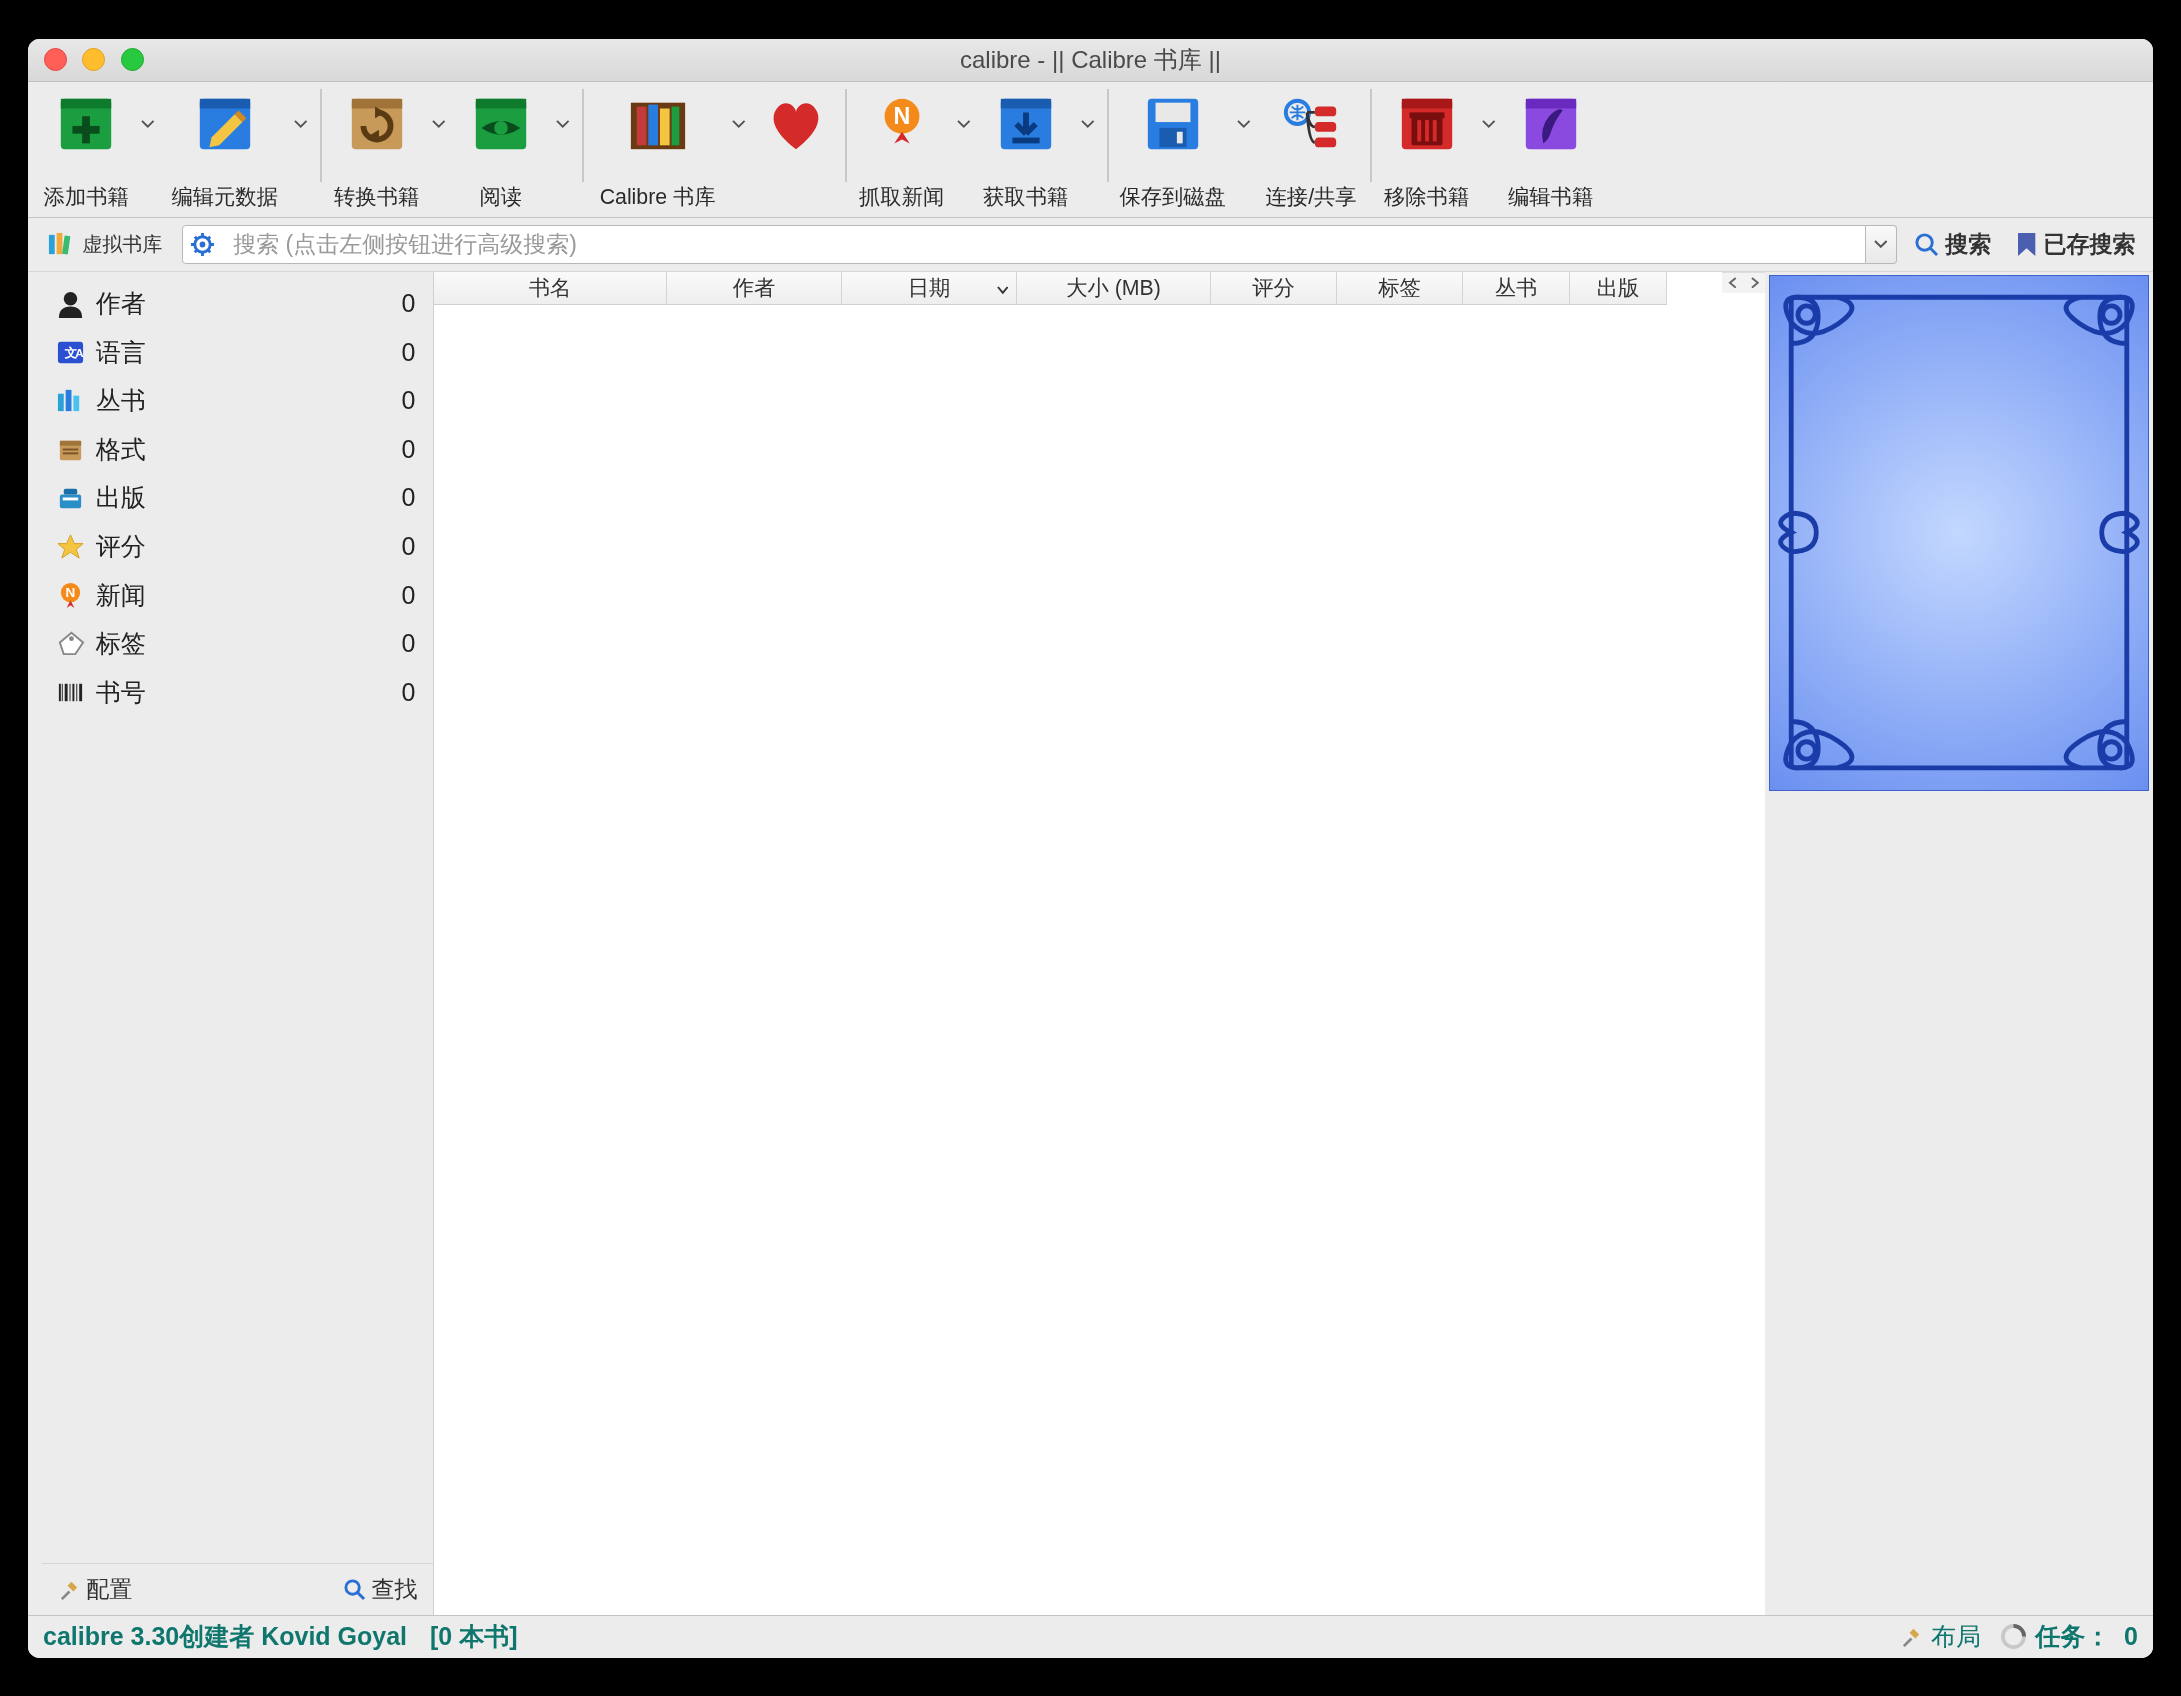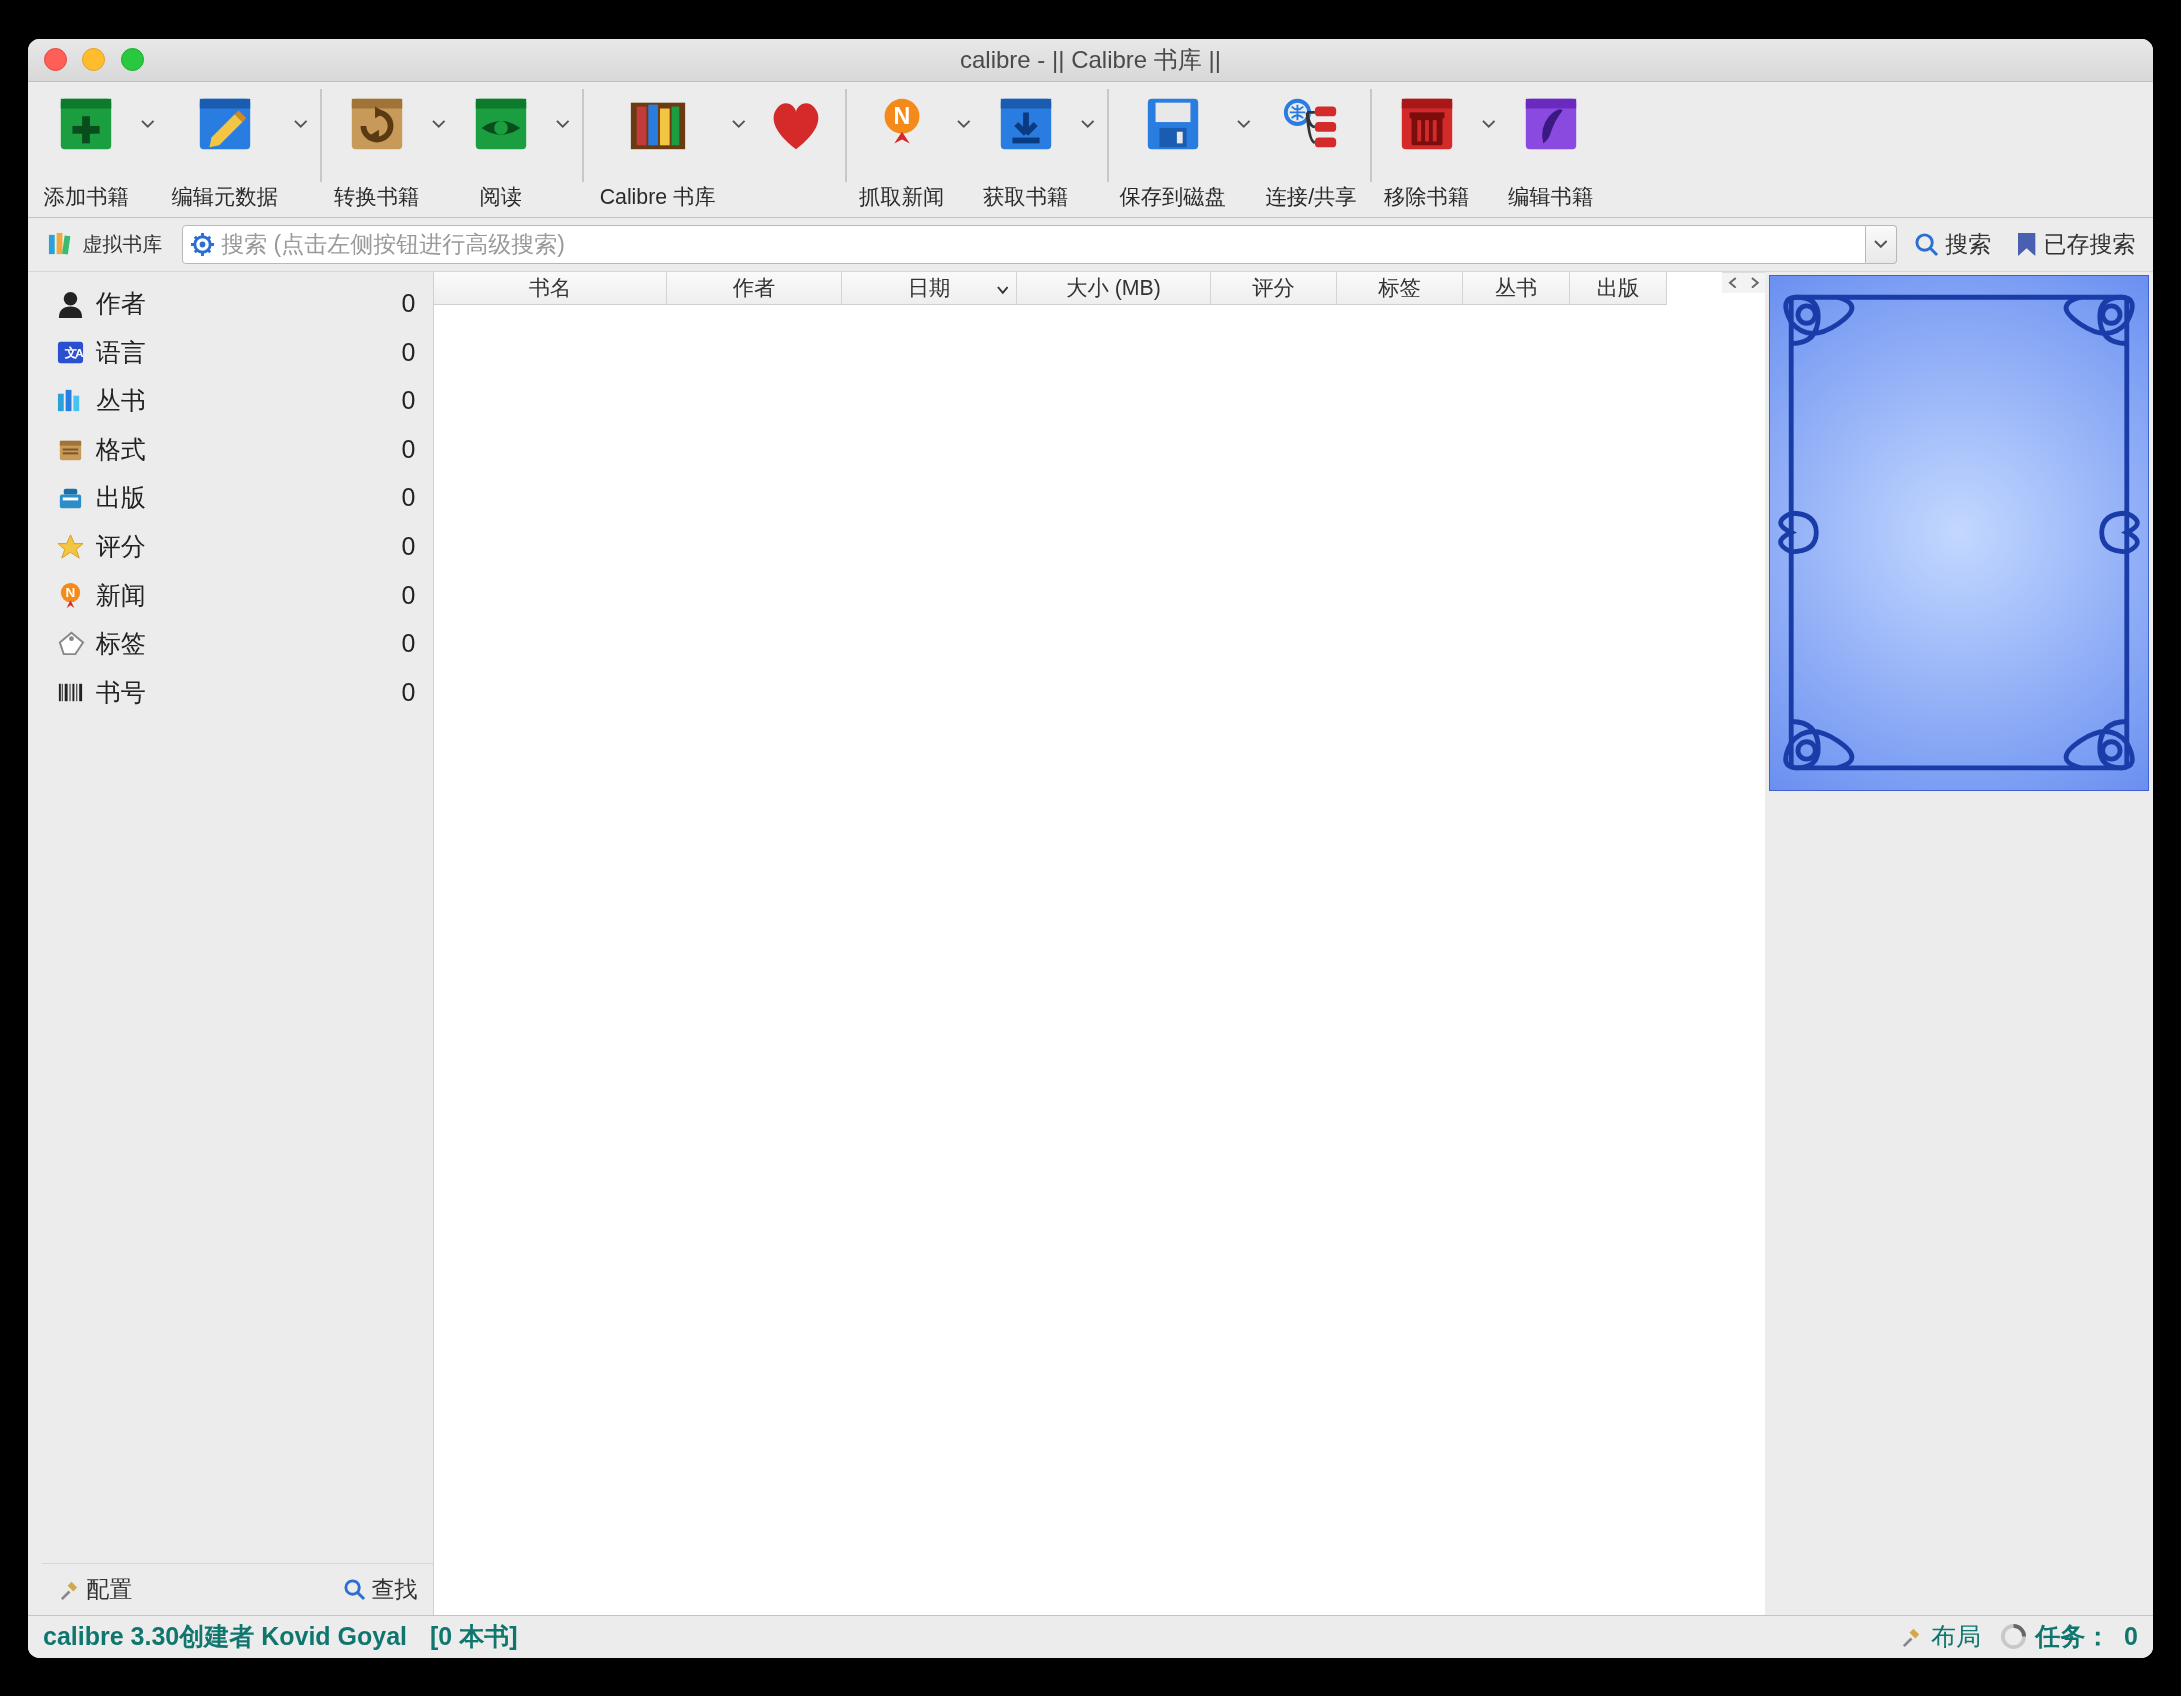--- a/index.html
+++ b/index.html
@@ -17,24 +17,24 @@
 .tb-btn { display: flex; flex-direction: column; align-items: center; justify-content: flex-start; width: 97px; cursor: pointer; }
 .tb-icon { width: 70px; height: 70px; display: flex; align-items: center; justify-content: center; }
 .tb-label { font-size: 21.3px; color: #2a2a2a; margin-top: 23px; white-space: nowrap; text-align: center; }
 .tb-arrow { width: 27px; display: flex; align-items: center; justify-content: center; height: 70px; cursor: pointer; }
 .tb-arrow svg { width: 15.5px; height: 9.7px; }
 .tb-sep { width: 1.9px; height: 93px; background: #c8c8c8; margin: 0 5.8px; }
 .searchbar { height: 54px; background: #ececec; display: flex; align-items: center; padding: 0 9.7px; gap: 9.7px; border-bottom: 1px solid #d6d6d6; }
 .vlib-btn { display: flex; align-items: center; gap: 7.8px; padding: 3.9px 9.7px; cursor: pointer; }
 .vlib-label { font-size: 20px; color: #333; }
 .search-wrap { flex: 1; display: flex; align-items: center; background: #fff; border: 1px solid #b8b8b8; border-radius: 3.9px; height: 39px; padding: 0 7.8px; }
-.search-input { flex: 1; border: none; outline: none; font-size: 23px; color: #333; background: transparent; }
+.search-input { flex: 1; border: none; outline: none; font-size: 23px; color: #333; background: transparent; margin-left: 12px; }
 .search-input::placeholder { color: #999; }
 .search-dd { width: 31px; height: 39px; background: linear-gradient(#fafafa,#e8e8e8); border: 1px solid #b8b8b8; border-left: none; border-radius: 0 3.9px 3.9px 0; display: flex; align-items: center; justify-content: center; cursor: pointer; }
-.sb-action { display: flex; align-items: center; gap: 5.8px; padding: 3.9px 7.8px; cursor: pointer; }
+.sb-action { display: flex; align-items: center; gap: 5.8px; padding: 3.9px 7.8px; cursor: pointer; font-weight: bold; }
 .sb-action span { font-size: 23px; color: #333; }
 .content { flex: 1; display: flex; overflow: hidden; }
 .sidebar { width: 406px; background: #ececec; display: flex; flex-direction: column; border-right: 1px solid #d0d0d0; }
 .sb-list { flex: 1; padding: 7.8px 0; }
 .sb-item { display: flex; align-items: center; padding: 7.8px 17.5px 7.8px 27px; cursor: pointer; }
 .sb-item-icon { width: 31px; height: 31px; display: flex; align-items: center; justify-content: center; margin-right: 9.7px; }
 .sb-item-label { font-size: 25px; color: #222; flex: 1; }
 .sb-item-count { font-size: 25px; color: #222; }
 .sb-footer { display: flex; justify-content: space-between; padding: 9.7px 15.5px; border-top: 1px solid #d6d6d6; margin-left: 14px; }
 .sb-foot-btn { display: flex; align-items: center; gap: 5.8px; cursor: pointer; }

